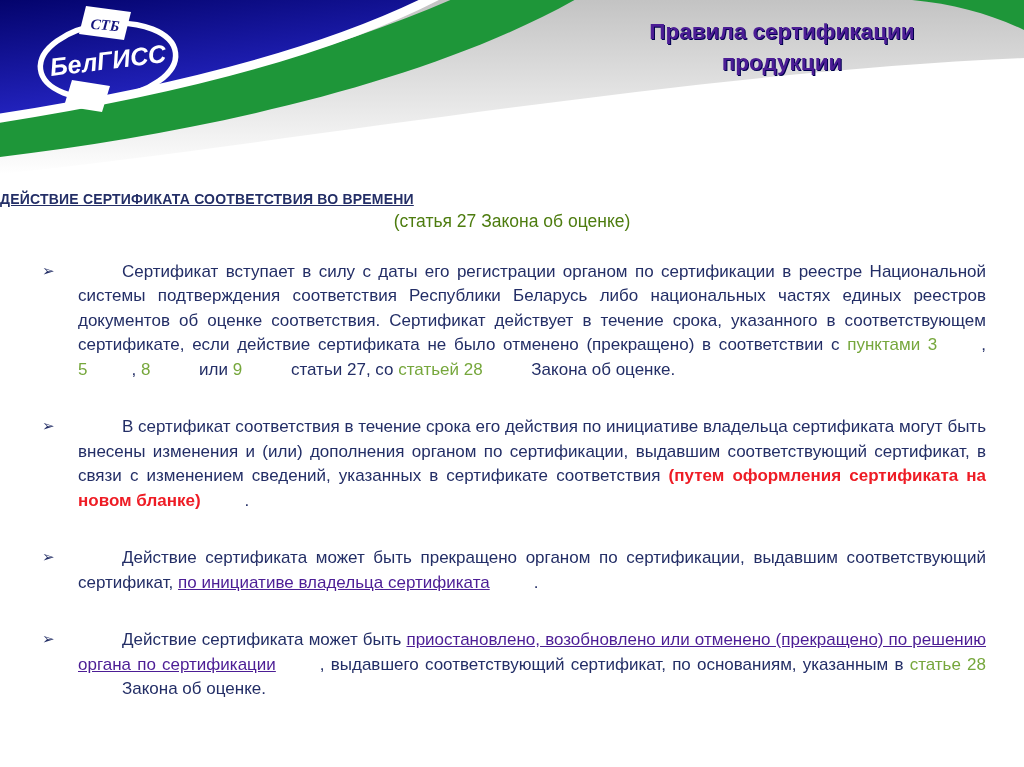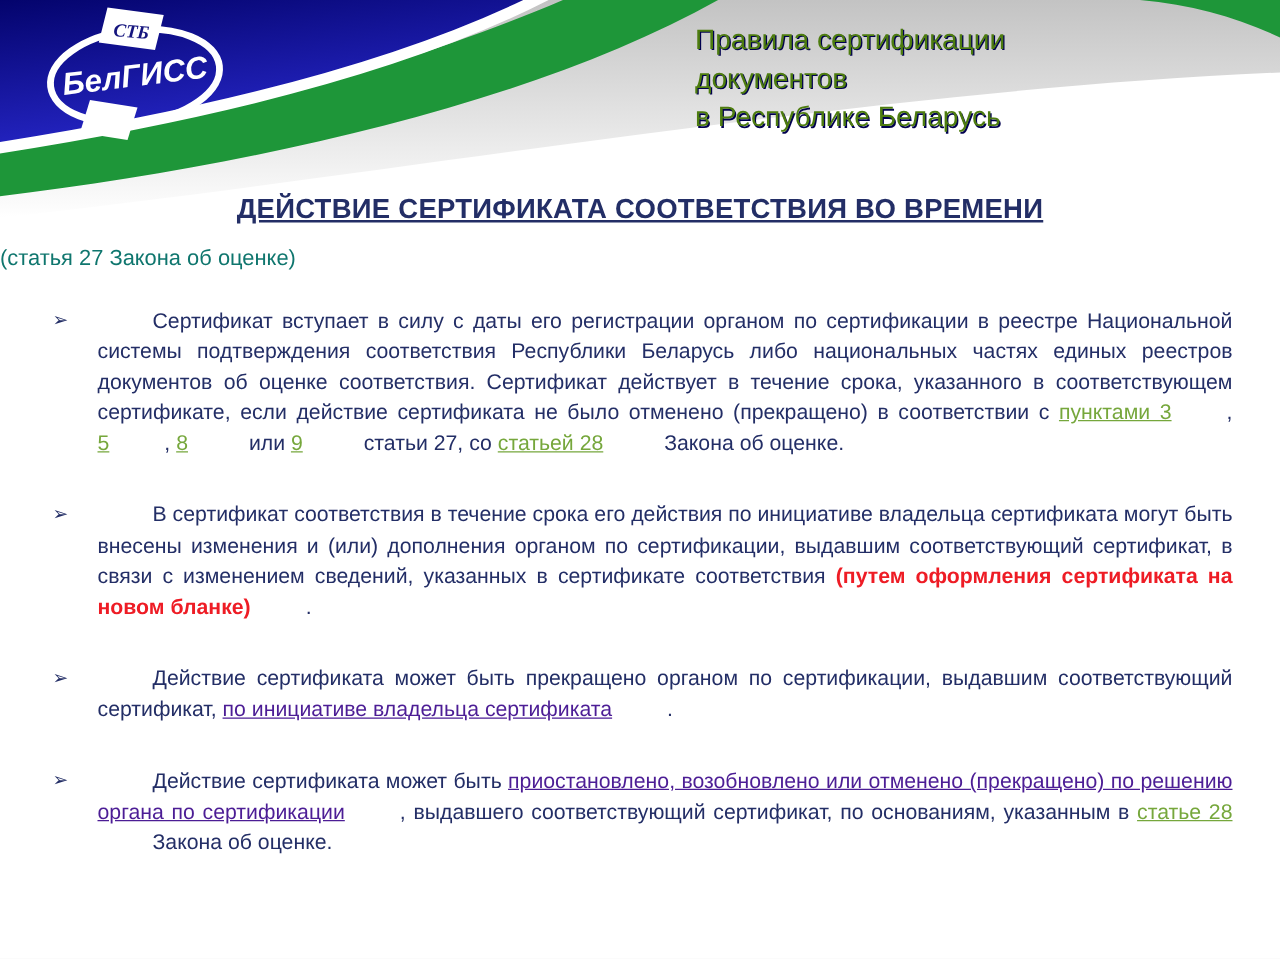--- a/index.html
+++ b/index.html
@@ -16,45 +16,46 @@
     position: absolute;
     top: 0; left: 0;
     width: 1024px;
     height: 175px;
   }
   .header-title {
     position: absolute;
     top: 16px;
     left: 556px;
     width: 452px;
-    color: #4d7c0f;
+    text-align: center;
+    color: #4c1d95;
     font-size: 22.5px;
-    font-weight: normal;
+    font-weight: bold;
     line-height: 31px;
     text-shadow: 1px 1px 0 #00004f;
   }
   .content {
     position: absolute;
     top: 154px;
     left: 0;
     right: 0;
   }
   .main-title {
-    text-align: center;
     color: #232e66;
-    font-size: 22px;
+    font-size: 14px;
     font-weight: bold;
     text-decoration: underline;
     letter-spacing: 0.2px;
+    margin-top: 37px;
   }
   .subtitle {
-    text-align: left;
-    color: #0f766e;
+    text-align: center;
+    color: #4d7c0f;
     font-size: 17.5px;
-    margin-top: 16px;
+    margin-top: 4px;
   }
   ul.bullets {
     list-style: none;
     margin: 28px 0 0 0;
     padding: 0 38px 0 42px;
   }
   ul.bullets li {
     display: flex;
     margin-bottom: 33px;
   }
@@ -68,21 +69,20 @@
   .btext {
     flex: 1;
     text-align: justify;
     color: #232e66;
     font-size: 17px;
     line-height: 1.44;
   }
   .seg-plain { color: #232e66; margin-left: 44px; }
   .seg-link {
     color: #76a73c;
-    text-decoration: underline;
     cursor: pointer;
   }
   .seg-red { color: #ee1c25; font-weight: bold; }
   .seg-underline { color: #4c1d95; text-decoration: underline; }
 </style>
 </head>
 <body>
 
 <div class="slide">
 
@@ -110,22 +110,21 @@
       <ellipse cx="80" cy="55" rx="68" ry="37" transform="rotate(-7 80 55)" fill="none" stroke="#ffffff" stroke-width="5.5"></ellipse>
       <polygon points="44,74 82,80 74,106 36,100" fill="#ffffff"></polygon>
       <polygon points="58,0 103,6 96,34 51,28" fill="#ffffff"></polygon>
       <text x="77" y="24" text-anchor="middle" fill="#15157e" font-family="Liberation Serif, serif" font-style="italic" font-weight="bold" font-size="15" transform="rotate(5 77 20)">СТБ</text>
       <text id="logo-name-text" x="80" y="63" text-anchor="middle" fill="#ffffff" font-family="Liberation Sans, sans-serif" font-weight="bold" font-style="italic" font-size="25" transform="rotate(-7 80 55)">БелГИСС</text>
     </g>
   </svg>
 
   <div class="header-title">
     <div>Правила сертификации</div>
-    <div>документов</div>
-    <div>в Республике Беларусь</div>
+    <div>продукции</div>
   </div>
 
   <div class="content">
     <div class="main-title">ДЕЙСТВИЕ СЕРТИФИКАТА СООТВЕТСТВИЯ ВО ВРЕМЕНИ</div>
     <div class="subtitle">(статья 27 Закона об оценке)</div>
 
     <ul class="bullets">
       <li>
         <span class="marker">➢</span>
         <div class="btext"><span class="seg-plain">Сертификат вступает в силу с даты его регистрации органом по сертификации в реестре Национальной системы подтверждения соответствия Республики Беларусь либо национальных частях единых реестров документов об оценке соответствия. Сертификат действует в течение срока, указанного в соответствующем сертификате, если действие сертификата не было отменено (прекращено) в соответствии с </span><span class="seg-link">пунктами 3</span><span class="seg-plain">, </span><span class="seg-link">5</span><span class="seg-plain">, </span><span class="seg-link">8</span><span class="seg-plain"> или </span><span class="seg-link">9</span><span class="seg-plain"> статьи 27, со </span><span class="seg-link">статьей 28</span><span class="seg-plain"> Закона об оценке.</span></div>

